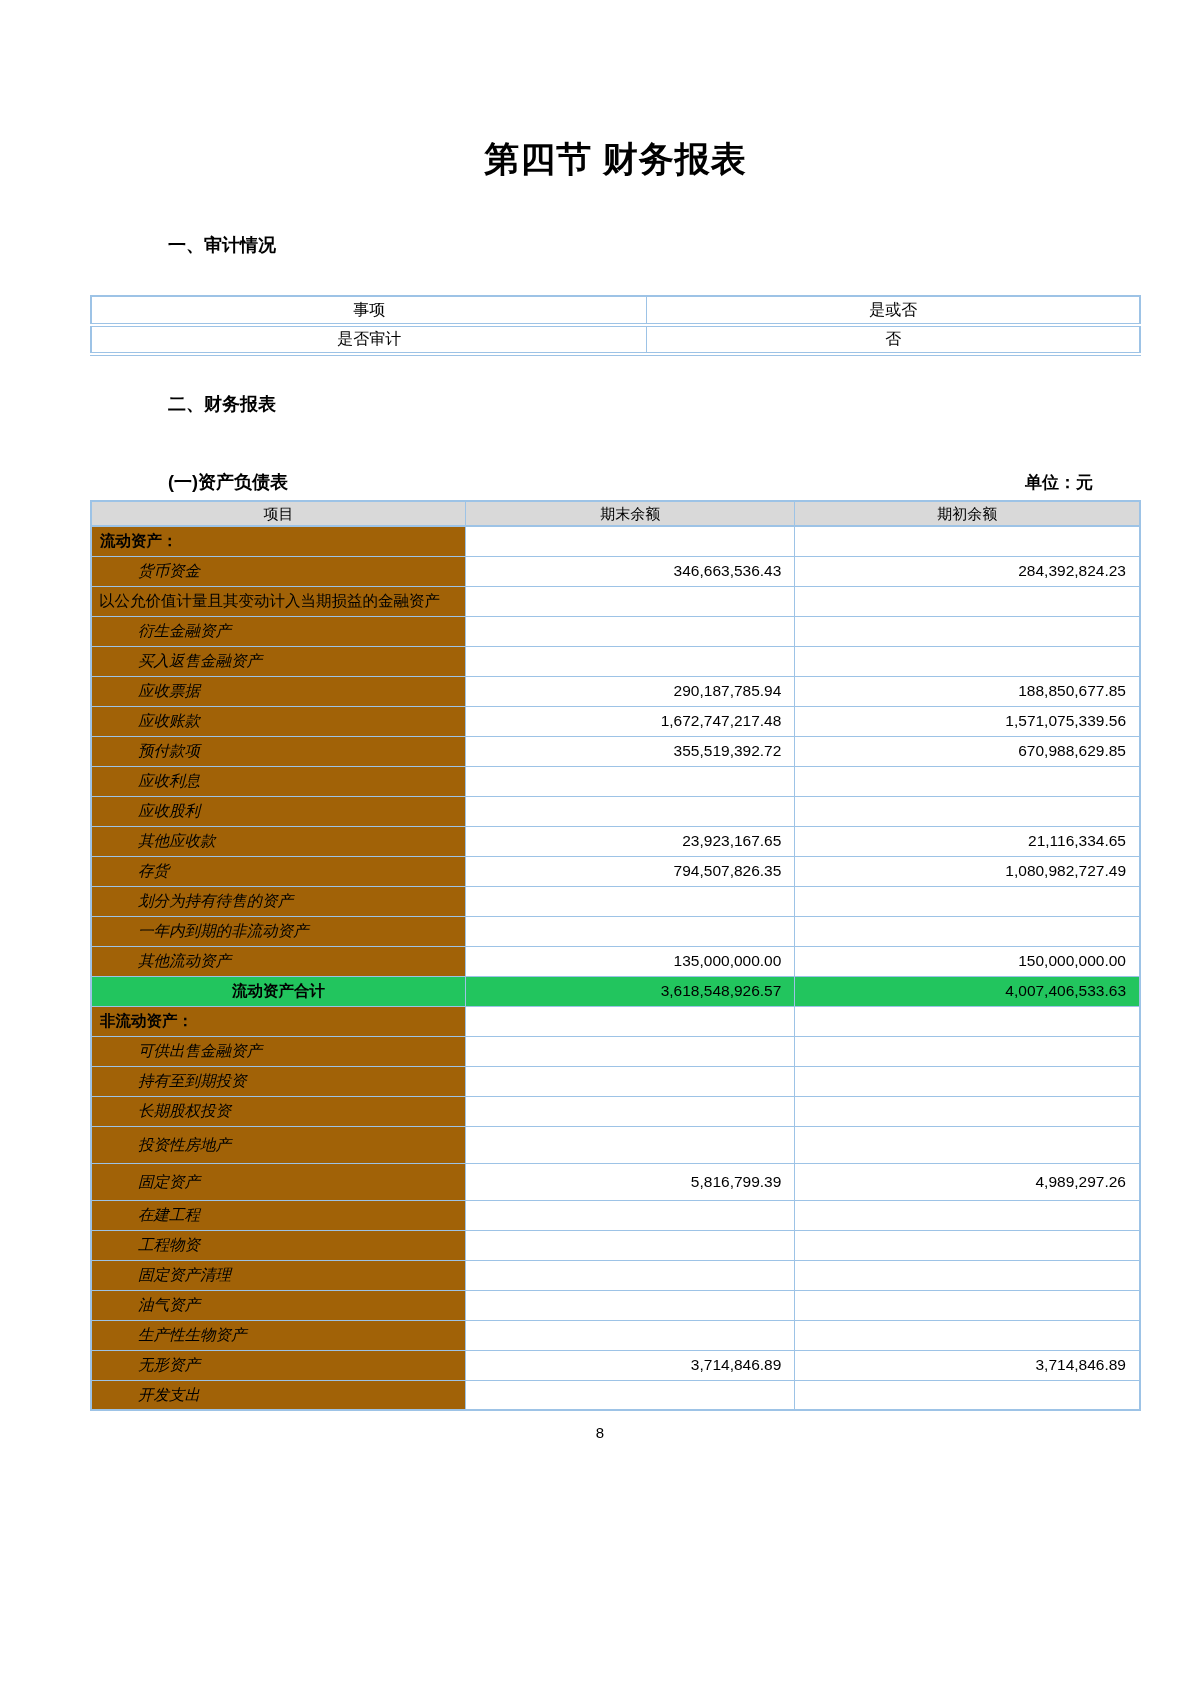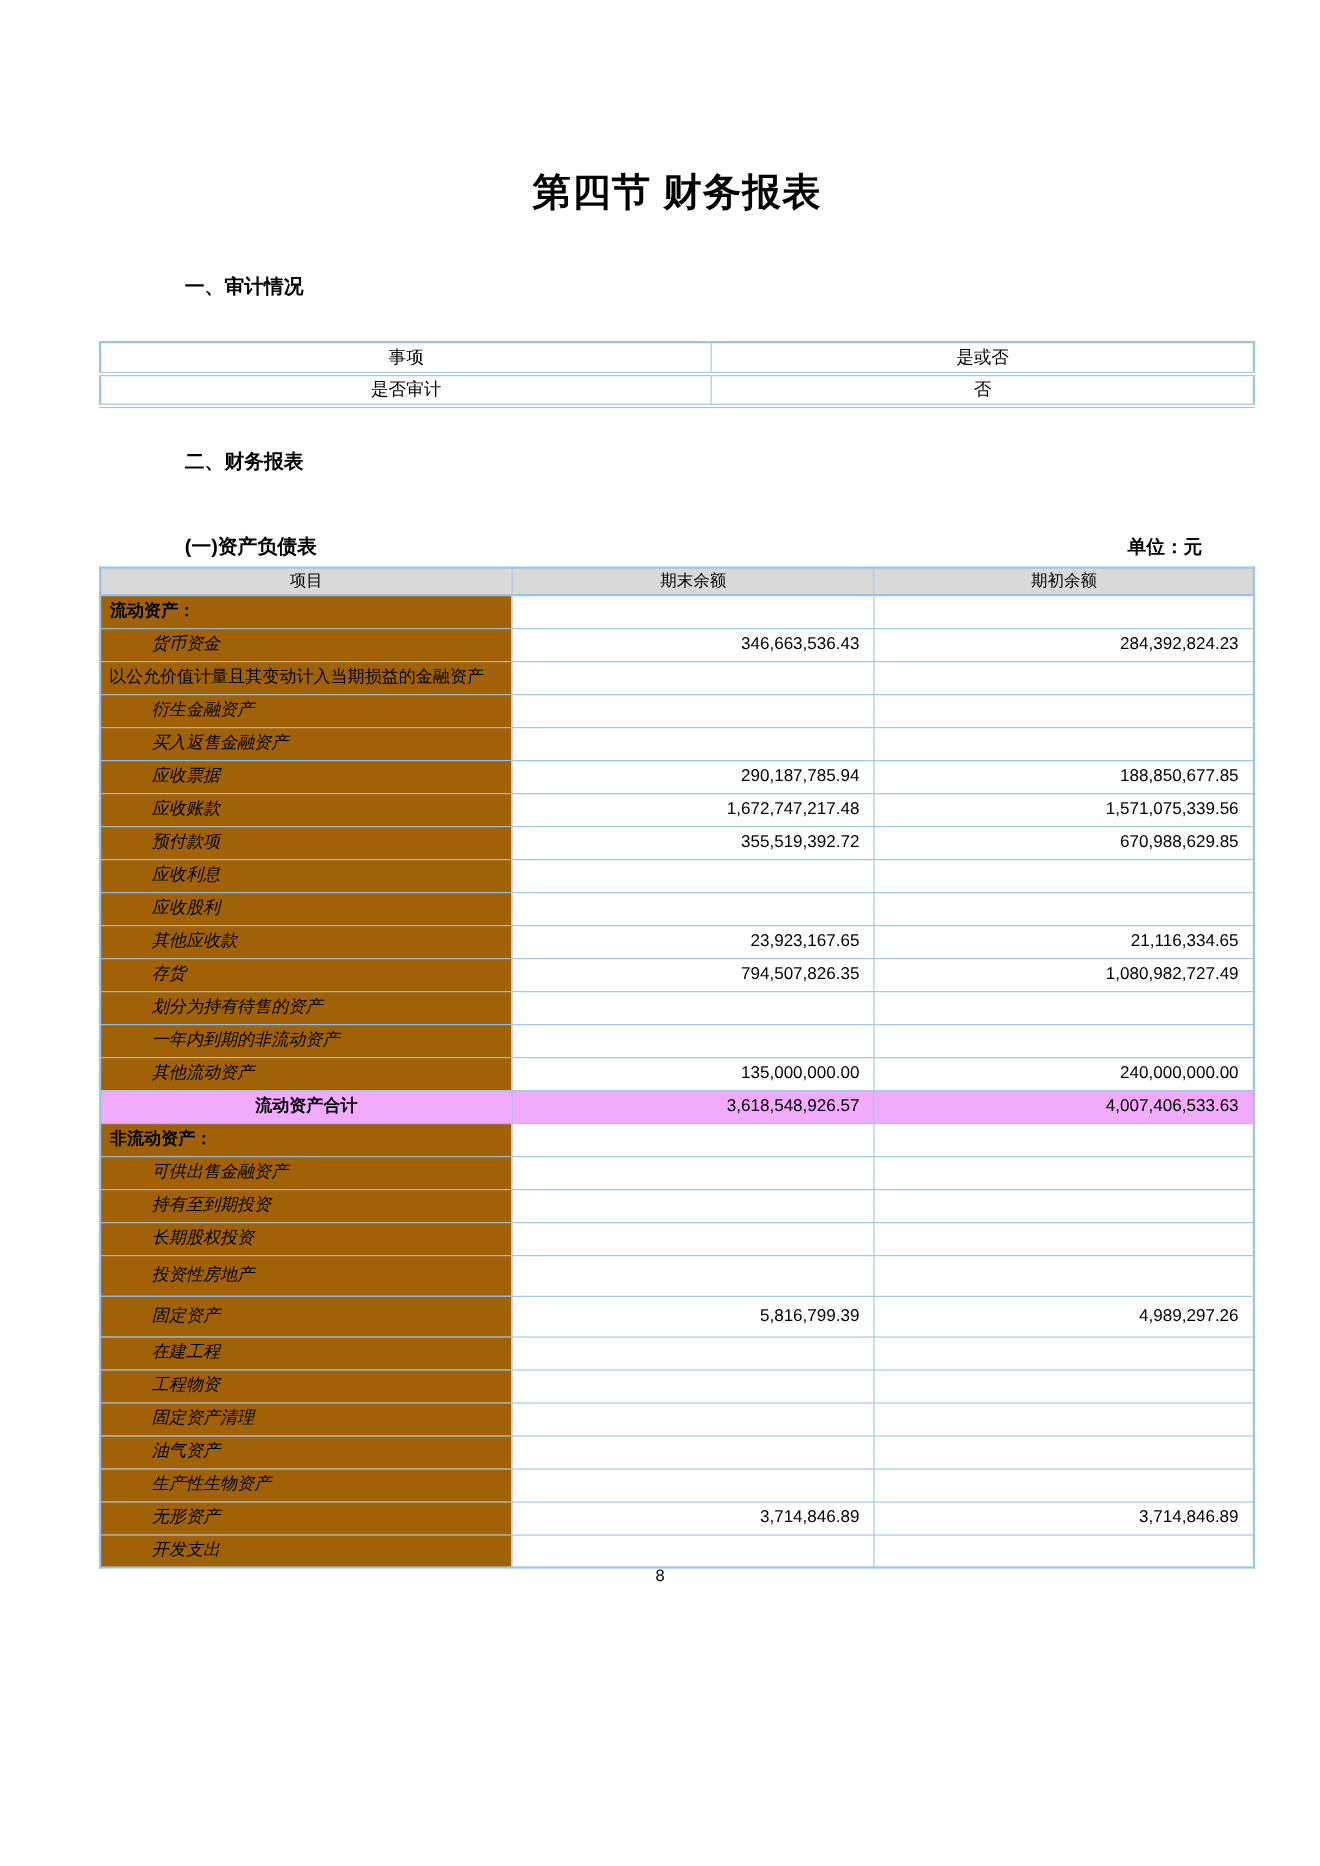--- a/index.html
+++ b/index.html
@@ -9,21 +9,21 @@
     height: 1696px;
     position: relative;
     background: #ffffff;
     font-family: "Liberation Sans", sans-serif;
     color: #1a1a1a;
     overflow: hidden;
   }
   .content {
     position: absolute;
     left: 90px;
-    top: 15px;
+    top: 0;
     width: 1051px;
   }
   .doc-title {
     margin-top: 136px;
     text-align: center;
     font-size: 35px;
     font-weight: bold;
     letter-spacing: 1px;
     color: #000;
   }
@@ -109,21 +109,21 @@
   }
   .bs-table td.val {
     text-align: right;
     padding: 3px 13px 3px 4px;
     background: #ffffff;
   }
   .bs-table tr.group td.c1 { font-weight: bold; padding-left: 8px; }
   .bs-table tr.item  td.c1 { padding-left: 46px; font-style: italic; }
   .bs-table tr.flush td.c1 { padding-left: 7px; }
   .bs-table tr.total td.c1 { text-align: center; font-weight: bold; }
-  .bs-table tr.total td    { background: #f0abfc; }
+  .bs-table tr.total td    { background: #22c55e; }
 
   .page-number {
     position: absolute;
     top: 1424px;
     left: 0;
     width: 100%;
     text-align: center;
     font-size: 15px;
     color: #000;
   }
@@ -244,21 +244,21 @@
             <td class="val"></td>
           </tr>
           <tr class="item">
             <td class="c1">一年内到期的非流动资产</td>
             <td class="val"></td>
             <td class="val"></td>
           </tr>
           <tr class="item">
             <td class="c1">其他流动资产</td>
             <td class="val">135,000,000.00</td>
-            <td class="val">240,000,000.00</td>
+            <td class="val">150,000,000.00</td>
           </tr>
           <tr class="total">
             <td class="c1">流动资产合计</td>
             <td class="val">3,618,548,926.57</td>
             <td class="val">4,007,406,533.63</td>
           </tr>
           <tr class="group">
             <td class="c1">非流动资产：</td>
             <td class="val"></td>
             <td class="val"></td>

